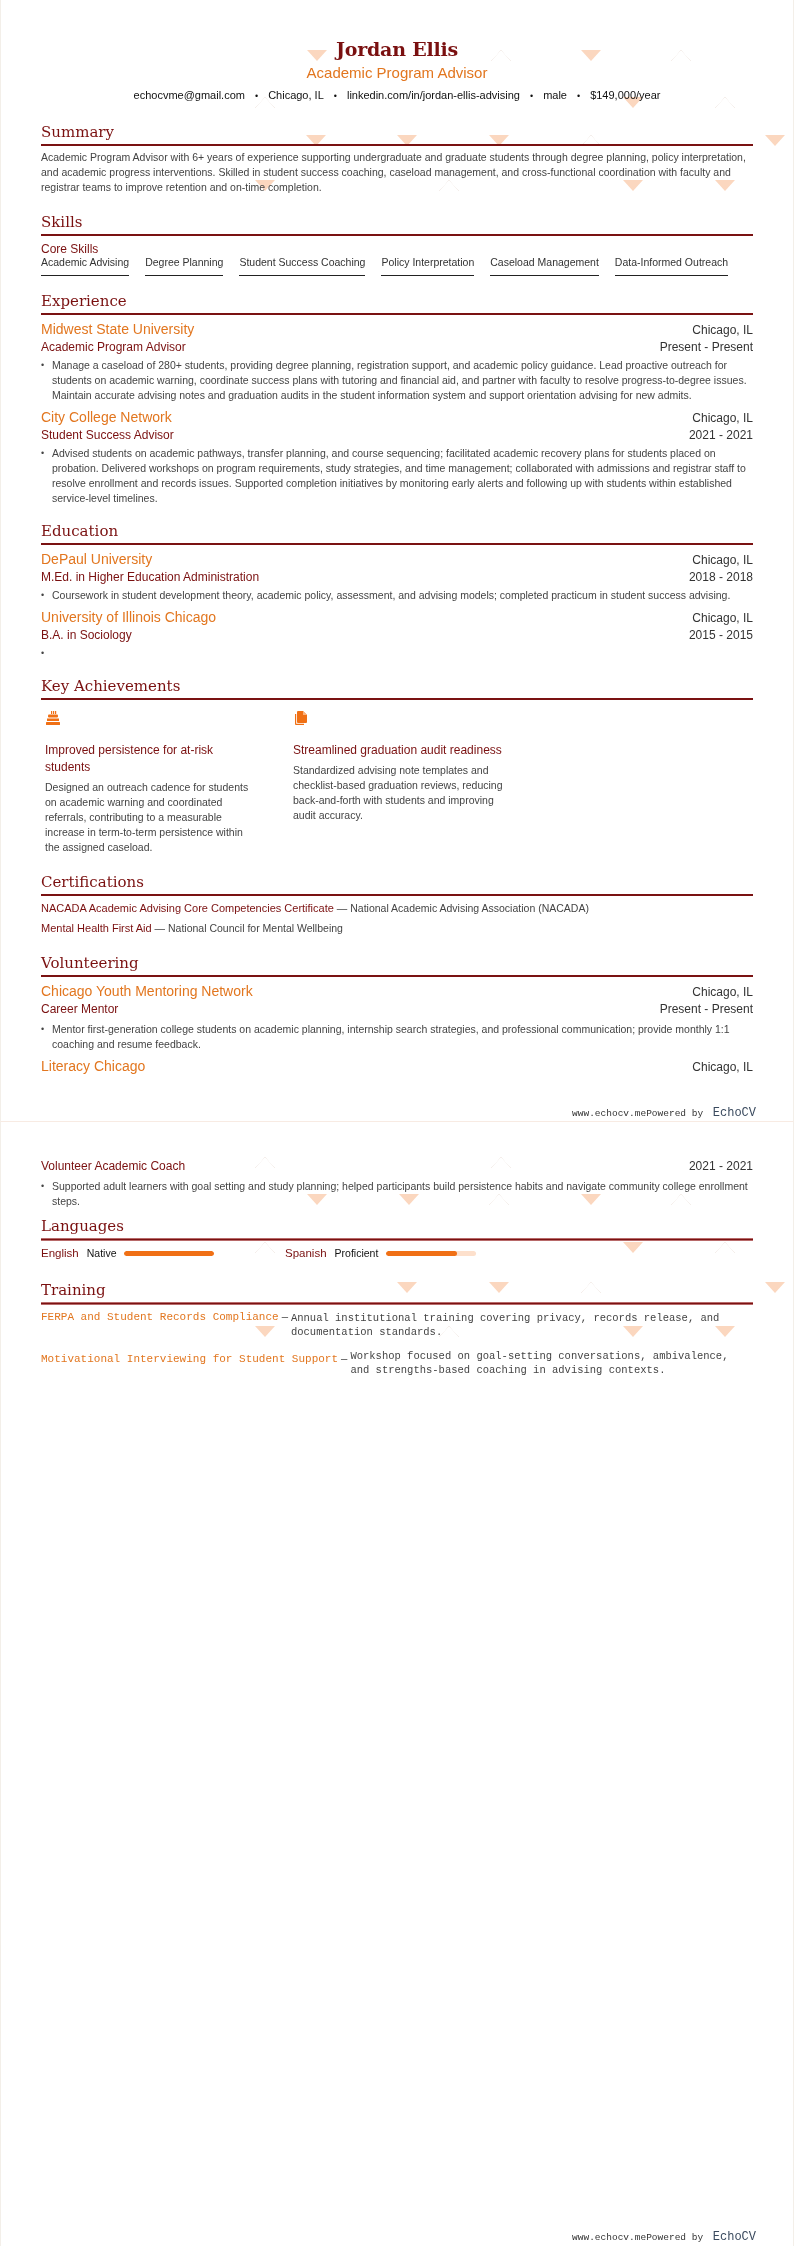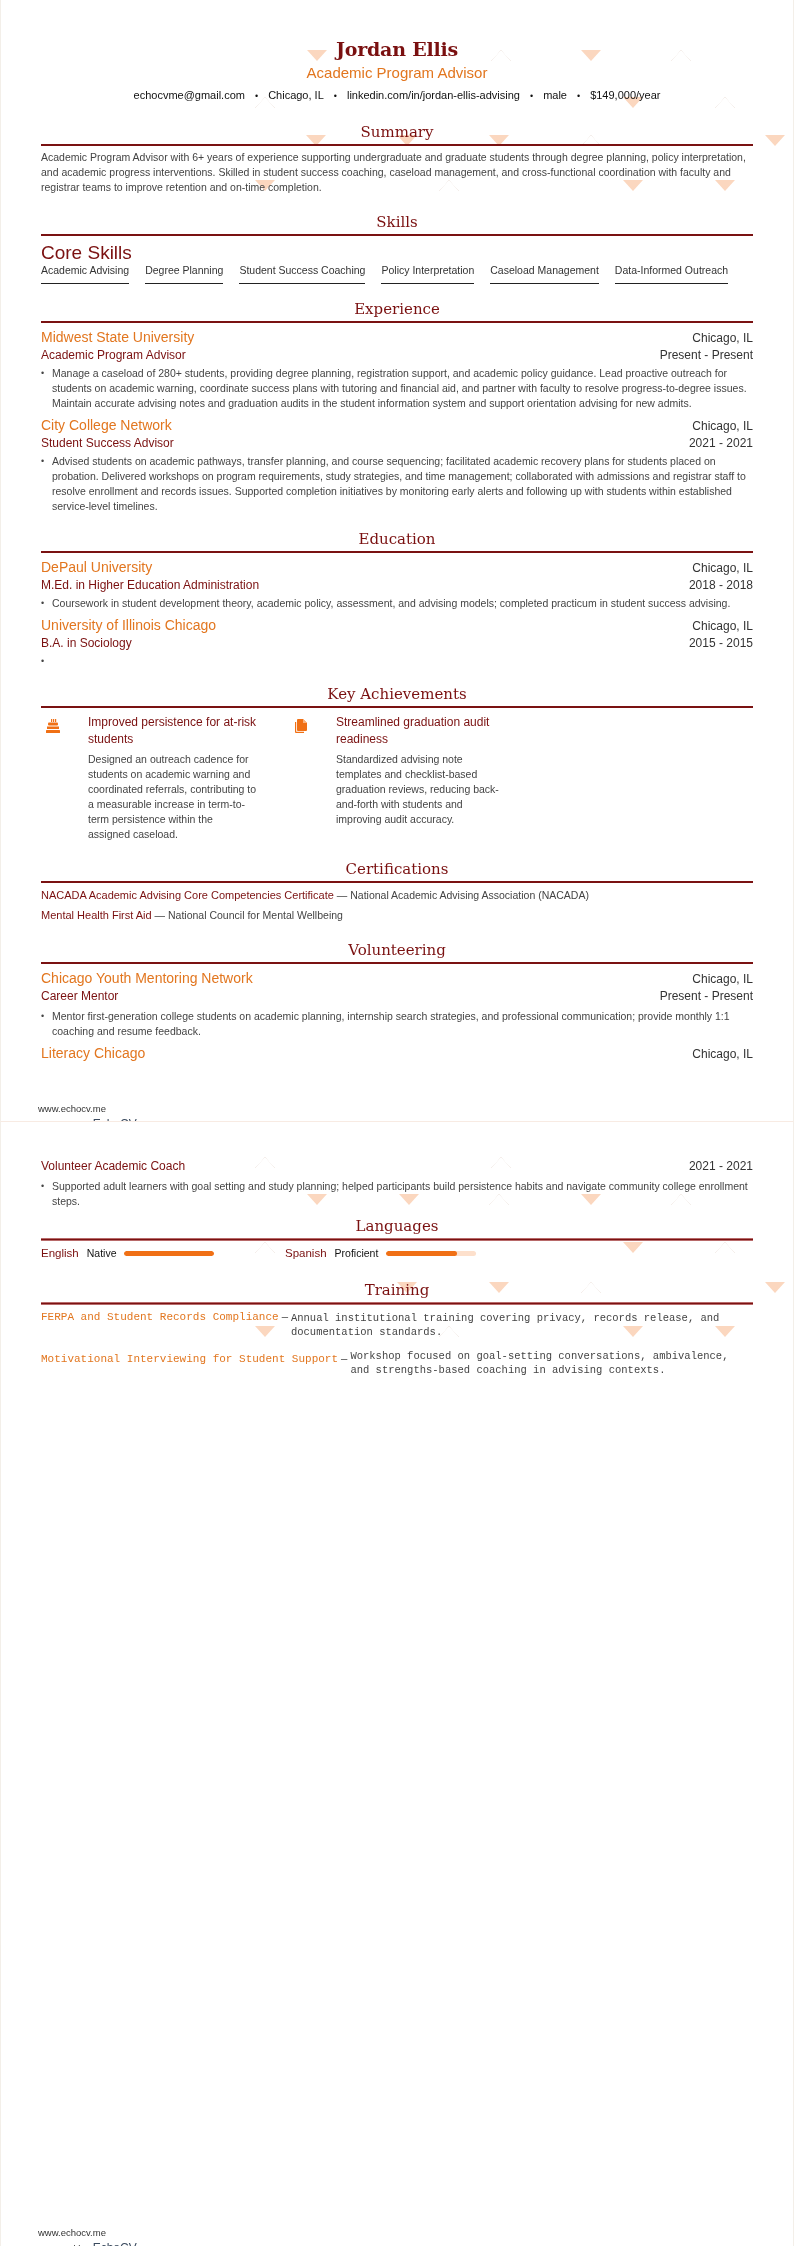--- a/index.html
+++ b/index.html
@@ -18,48 +18,48 @@
     background: linear-gradient(to bottom right, transparent 48%, #f3ece8 50%, transparent 54%),
                 linear-gradient(to bottom left, transparent 48%, #f3ece8 50%, transparent 54%);
     background-size: 50% 100%; background-position: 0 0, 100% 0; background-repeat: no-repeat; }
   .content { position: relative; z-index: 1; padding: 0 40px; }
 
   .name { font-family: "DejaVu Serif", serif; font-weight: bold; color: #7a1010; font-size: 19px; text-align: center; padding-top: 38px; letter-spacing: -0.2px; }
   .title { color: #e2761f; font-size: 15px; text-align: center; margin-top: 4px; }
   .contact { display: flex; justify-content: center; gap: 10px; font-size: 11px; color: #111; margin-top: 8px; }
   .contact .sep { font-size: 9px; line-height: 14px; }
 
-  .section-title { font-family: "DejaVu Serif", serif; color: #7a1010; font-size: 15px; text-align: center; }
+  .section-title { font-family: "DejaVu Serif", serif; color: #7a1010; font-size: 15px; }
   .rule { height: 2px; background: #7a1212; margin-top: 3px; }
   .rule.double { height: 3px; background: #7a1212; border-top: 1px solid #b86a6a; border-bottom: 1px solid #b86a6a; }
   .summary-text { font-size: 10.5px; line-height: 15px; color: #444; margin-top: 4px; }
 
-  .skills-group { font-size: 19px; color: #7a1010; margin-top: 6px; }
+  .skills-group { font-size: 12px; color: #7a1010; margin-top: 6px; }
   .skills-row { display: flex; gap: 16px; margin-top: 0; }
   .skill { font-size: 10.5px; color: #333; padding-bottom: 7px; border-bottom: 1px solid #222; }
 
   .entry-head { display: flex; justify-content: space-between; align-items: baseline; }
   .org { color: #e2761f; font-size: 14px; }
   .loc { font-size: 12px; color: #333; }
   .role { color: #7a1010; font-size: 12px; }
   .dates { font-size: 12px; color: #333; }
   .bullet { display: flex; font-size: 10.5px; line-height: 15px; color: #444; margin-top: 4px; }
   .bullet .dot { width: 11px; flex-shrink: 0; font-size: 9px; }
 
   .ach-row { display: flex; gap: 36px; margin-top: 6px; padding-left: 4px; }
-  .ach { display: flex; width: 212px; gap: 27px; }
+  .ach { display: flex; width: 212px; gap: 16px; flex-direction: column; }
   .ach-icon { width: 16px; height: 16px; flex-shrink: 0; margin-top: 4px; }
   .ach-title { color: #7a1010; font-size: 12px; line-height: 17px; }
   .ach-desc { font-size: 10.5px; line-height: 15px; color: #444; margin-top: 4px; }
 
   .cert { font-size: 10.5px; margin-top: 6px; }
   .cert .cname { color: #7a1010; font-size: 11px; }
   .cert .dash, .cert .issuer { color: #444; }
 
-  .footer { position: absolute; left: 37px; right: 37px; display: flex; justify-content: flex-end; align-items: baseline; font-family: Liberation Sans, sans-serif; z-index: 2; flex-direction: column; }
+  .footer { position: absolute; left: 37px; right: 37px; display: flex; justify-content: flex-end; align-items: baseline; font-family: Liberation Mono, monospace; z-index: 2; }
   .footer .site { font-size: 9.5px; color: #333; }
   .footer .powered { font-size: 9.5px; color: #333; }
   .footer .brand { font-size: 12px; color: #3a4a5e; }
 
   .lang-row { display: flex; align-items: center; margin-top: 6px; }
   .lang { display: flex; align-items: center; width: 244px; }
   .lang-name { color: #7a1010; font-size: 11.5px; margin-right: 8px; }
   .lang-level { font-size: 10.5px; color: #111; margin-right: 8px; }
   .bar { width: 90px; height: 5px; background: #fde0cc; border-radius: 3px; overflow: hidden; }
   .bar-fill { height: 100%; background: #f07015; border-radius: 3px; }

